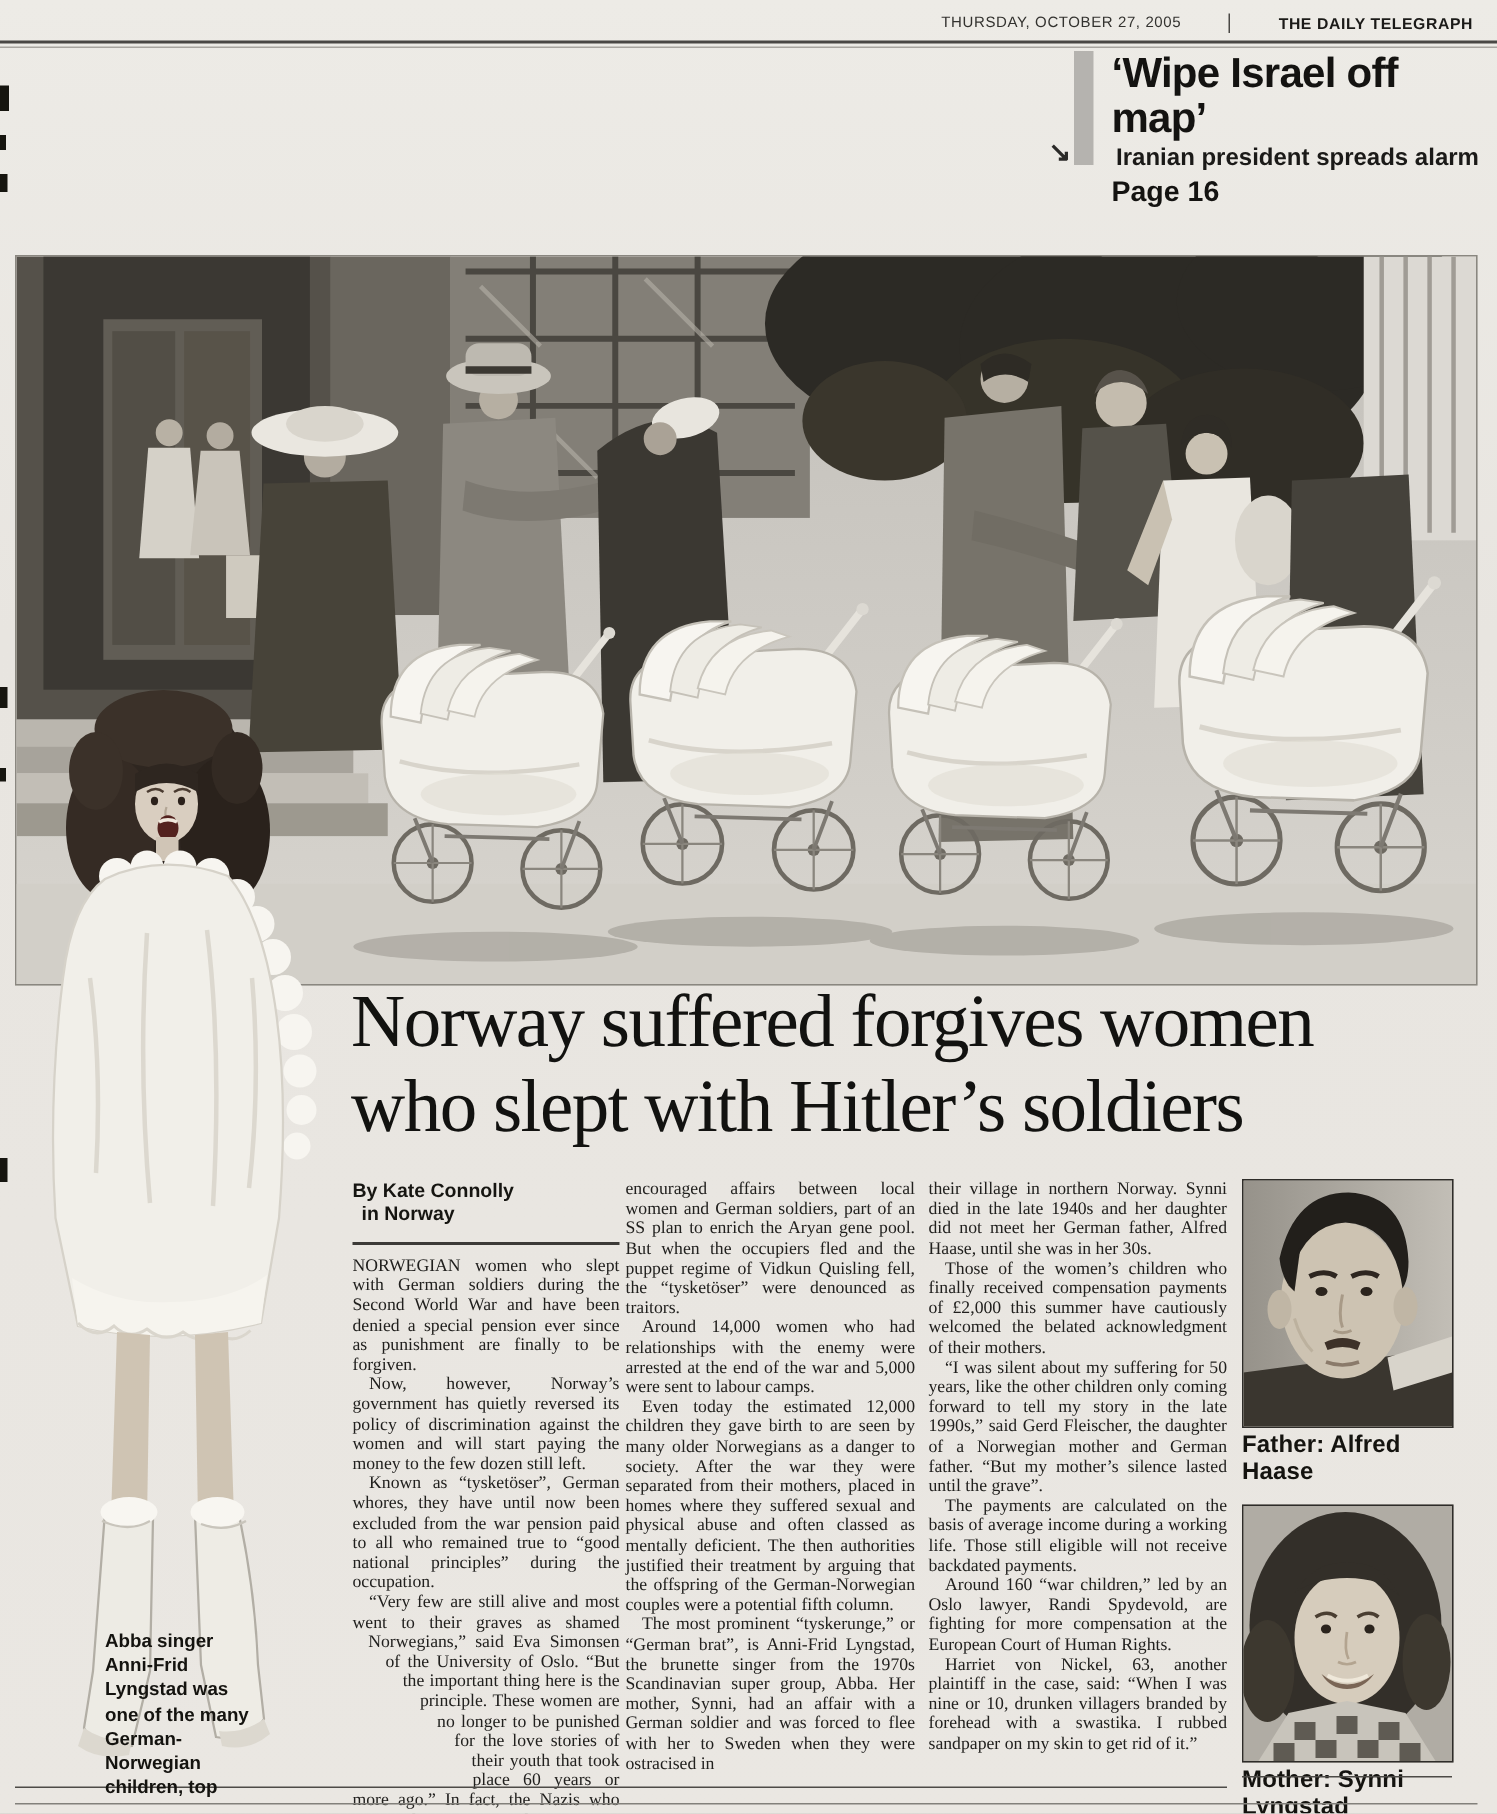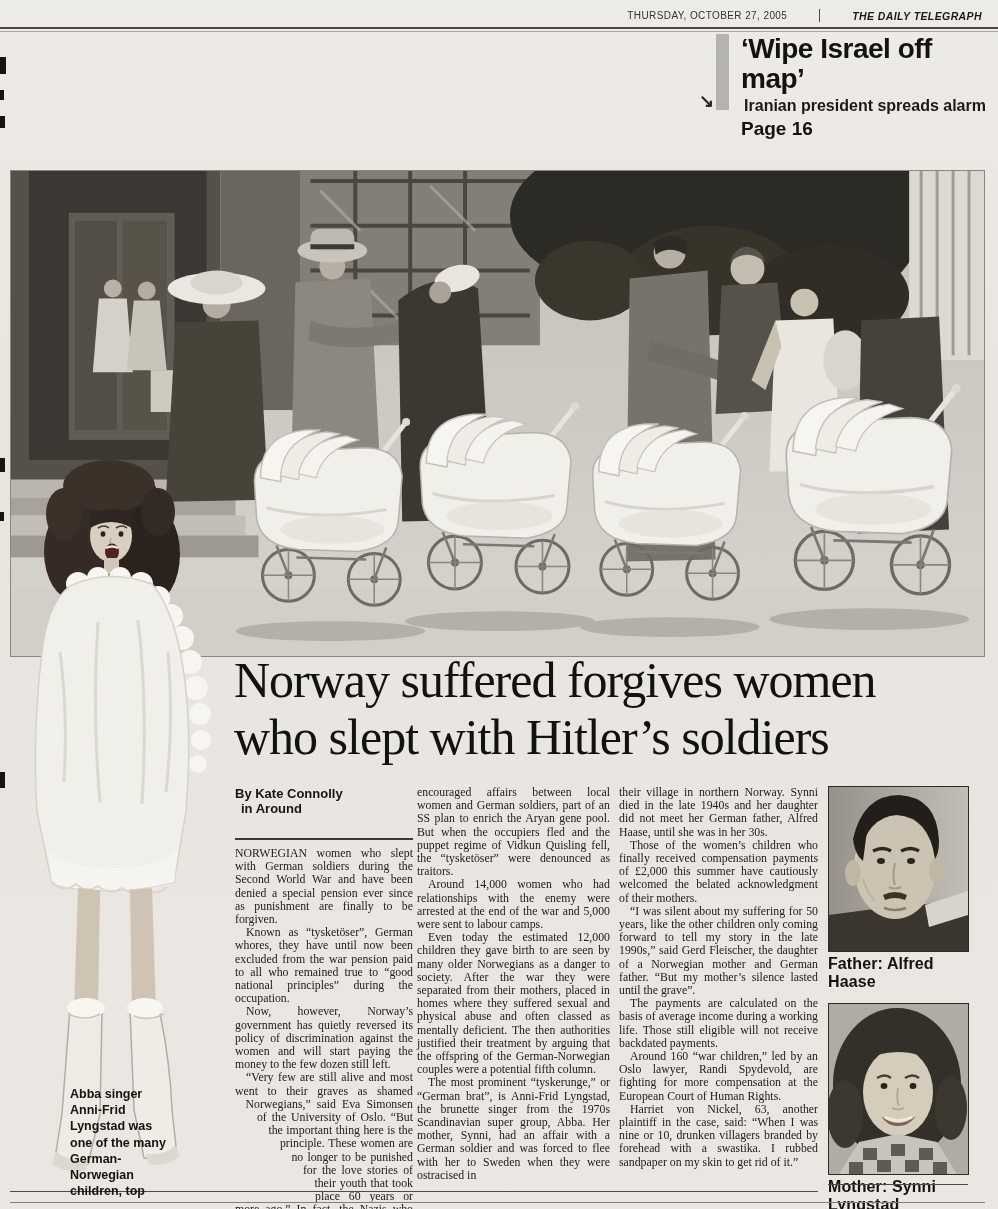--- a/index.html
+++ b/index.html
@@ -6,21 +6,21 @@
   body{background:#d8d5d0;font-family:"Liberation Sans",sans-serif;}
   .page{position:relative;width:998px;height:1209px;background:linear-gradient(180deg,#edebe6 0%,#e8e5e0 35%,#eae7e2 100%);overflow:hidden;color:#1d1c1a;}
 
   
   .edge-mark{position:absolute;left:0;background:#16150f;}
 
   
   .masthead{position:absolute;top:9px;right:16px;display:flex;align-items:center;gap:32px;}
   .m-date{font-size:10px;letter-spacing:.4px;color:#33322f;}
   .m-sep{width:1px;height:13px;background:#4a4845;}
-  .m-paper{font-size:10.5px;font-weight:bold;letter-spacing:.4px;color:#1b1a18;font-style:italic;}
+  .m-paper{font-size:10.5px;font-weight:bold;letter-spacing:.4px;color:#1b1a18;}
   .rule-top{position:absolute;left:0;top:27px;width:998px;height:2px;background:#4a4845;}
   .rule-top2{position:absolute;left:0;top:31px;width:998px;height:1px;background:#a8a5a0;}
 
   
   .teaser{position:absolute;left:699px;top:34px;width:290px;height:100px;}
   .teaser-bar{position:absolute;left:17px;top:0;width:13px;height:76px;background:#b5b3af;}
   .teaser-arrow{position:absolute;left:0;top:56px;font-size:18px;font-weight:bold;color:#2a2927;}
   .teaser-content{position:absolute;left:42px;top:0;width:248px;}
   .teaser-headline{font-size:28px;font-weight:bold;letter-spacing:-.5px;color:#141311;line-height:30px;}
   .teaser-sub{font-size:16px;font-weight:bold;color:#1b1a18;margin-top:3px;line-height:17px;text-align:center;}
@@ -36,21 +36,21 @@
 
   
   .headline{position:absolute;left:234px;top:652px;width:756px;margin:0;font-family:"Liberation Serif",serif;font-weight:normal;font-size:50px;line-height:57px;letter-spacing:-1px;color:#121210;z-index:4;}
   .headline .hl{display:block;white-space:nowrap;}
 
   
   .col{position:absolute;top:786px;font-family:"Liberation Serif",serif;font-size:11.8px;line-height:13.2px;text-align:justify;color:#21201e;}
   .col1{left:235px;width:178px;}
   .col2{left:417px;width:193px;}
   .col3{left:619px;width:199px;}
-  .byline{font-family:"Liberation Sans",sans-serif;font-weight:bold;font-size:13px;line-height:15px;color:#161511;padding-bottom:22px;border-bottom:2px solid #3c3a37;margin-bottom:7px;}
+  .byline{font-family:"Liberation Sans",sans-serif;font-weight:bold;font-size:13px;line-height:15px;color:#161511;padding-bottom:12px;border-bottom:2px solid #3c3a37;margin-bottom:7px;}
   .byline .l2{padding-left:6px;}
   .para{margin:0;}
   .para.indent{text-indent:11px;}
   .spacer-a{float:left;width:0;height:252px;}
   .spacer-b{float:left;clear:left;width:80px;height:92px;shape-outside:polygon(0 0,100% 100%,0 100%);}
 
   
   .side{position:absolute;left:828px;top:786px;width:141px;}
   .side-photo{width:139px;margin:0;border:1px solid #2e2c29;background:#b0aca4;}
   .side-photo svg{display:block;width:100%;}
@@ -278,28 +278,28 @@
   </figure>
 
   <h1 class="headline">
     <span class="hl">Norway suffered forgives women</span>
     <span class="hl">who slept with Hitler’s soldiers</span>
   </h1>
 
   <div class="col col1">
     <div class="byline">
       <div>By Kate Connolly</div>
-      <div class="l2">in Around</div>
+      <div class="l2">in Norway</div>
     </div>
     <div class="col-text">
       <div class="spacer-a"></div>
       <div class="spacer-b"></div>
     <p class="para">NORWEGIAN women who slept with German soldiers during the Second World War and have been denied a special pension ever since as punishment are finally to be forgiven.</p>
+        <p class="para indent">Now, however, Norway’s government has quietly reversed its policy of discrimination against the women and will start paying the money to the few dozen still left.</p>
         <p class="para indent">Known as “tysketöser”, German whores, they have until now been excluded from the war pension paid to all who remained true to “good national principles” during the occupation.</p>
-        <p class="para indent">Now, however, Norway’s government has quietly reversed its policy of discrimination against the women and will start paying the money to the few dozen still left.</p>
         <p class="para indent">“Very few are still alive and most went to their graves as shamed Norwegians,” said Eva Simonsen of the University of Oslo. “But the important thing here is the principle. These women are no longer to be punished for the love stories of their youth that took place 60 years or more ago.” In fact, the Nazis who occupied Norway actively</p>
       </div>
   </div>
 
   <div class="col col2">
       <p class="para">encouraged affairs between local women and German soldiers, part of an SS plan to enrich the Aryan gene pool. But when the occupiers fled and the puppet regime of Vidkun Quisling fell, the “tysketöser” were denounced as traitors.</p>
       <p class="para indent">Around 14,000 women who had relationships with the enemy were arrested at the end of the war and 5,000 were sent to labour camps.</p>
       <p class="para indent">Even today the estimated 12,000 children they gave birth to are seen by many older Norwegians as a danger to society. After the war they were separated from their mothers, placed in homes where they suffered sexual and physical abuse and often classed as mentally deficient. The then authorities justified their treatment by arguing that the offspring of the German-Norwegian couples were a potential fifth column.</p>
       <p class="para indent">The most prominent “tyskerunge,” or “German brat”, is Anni-Frid Lyngstad, the brunette singer from the 1970s Scandinavian super group, Abba. Her mother, Synni, had an affair with a German soldier and was forced to flee with her to Sweden when they were ostracised in</p>
     </div>

